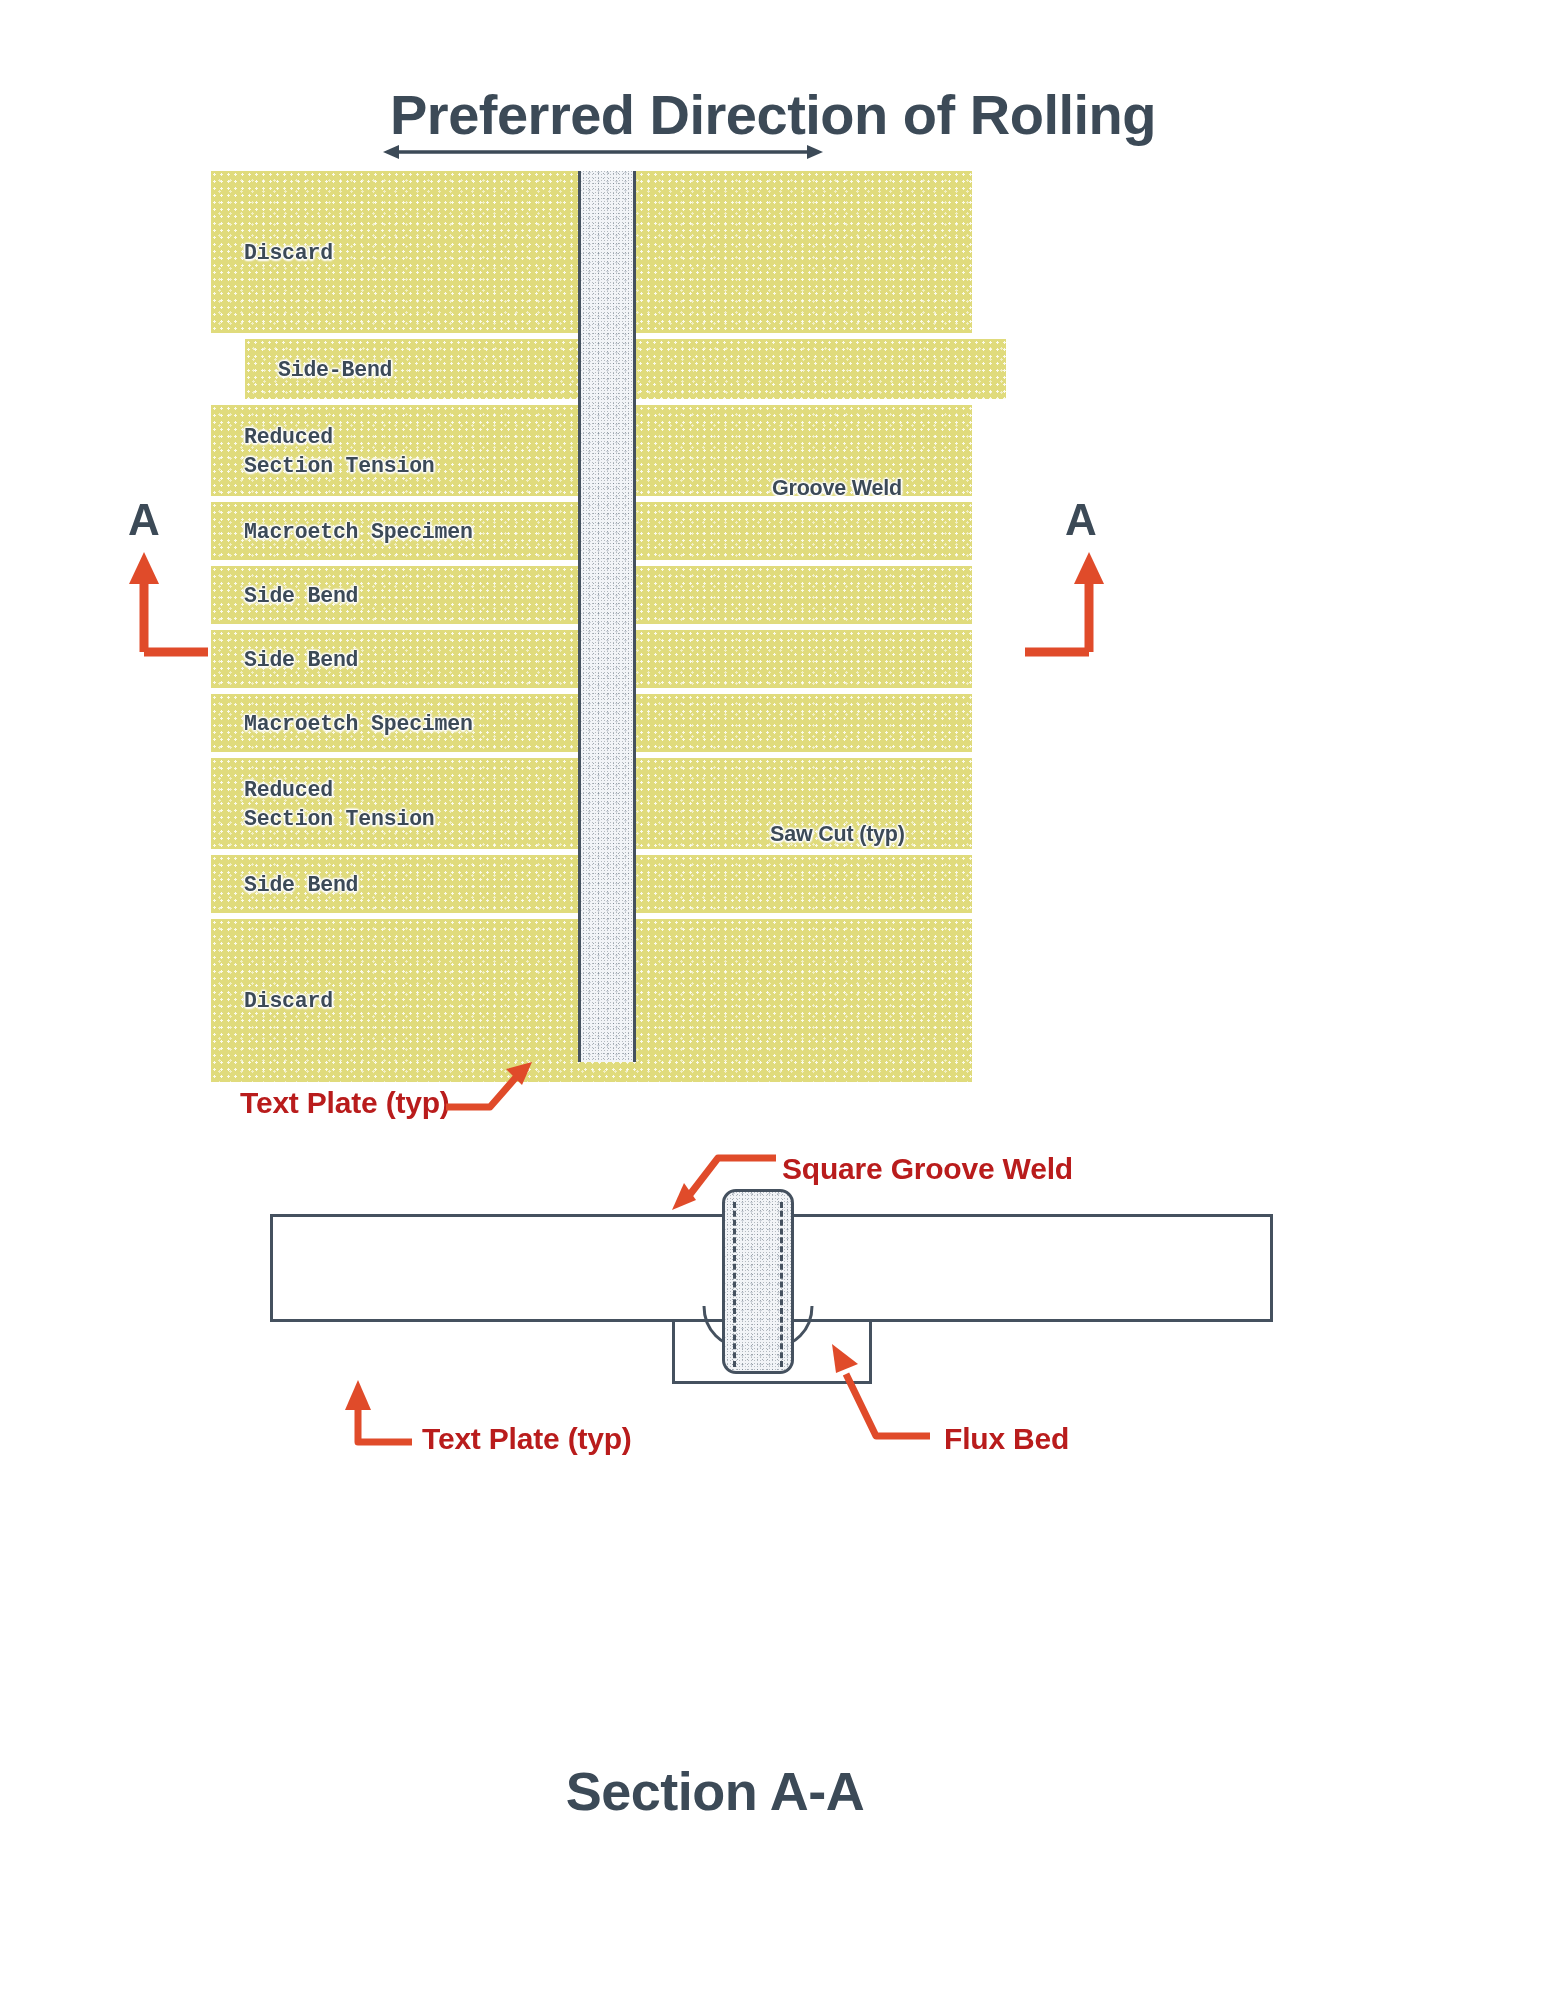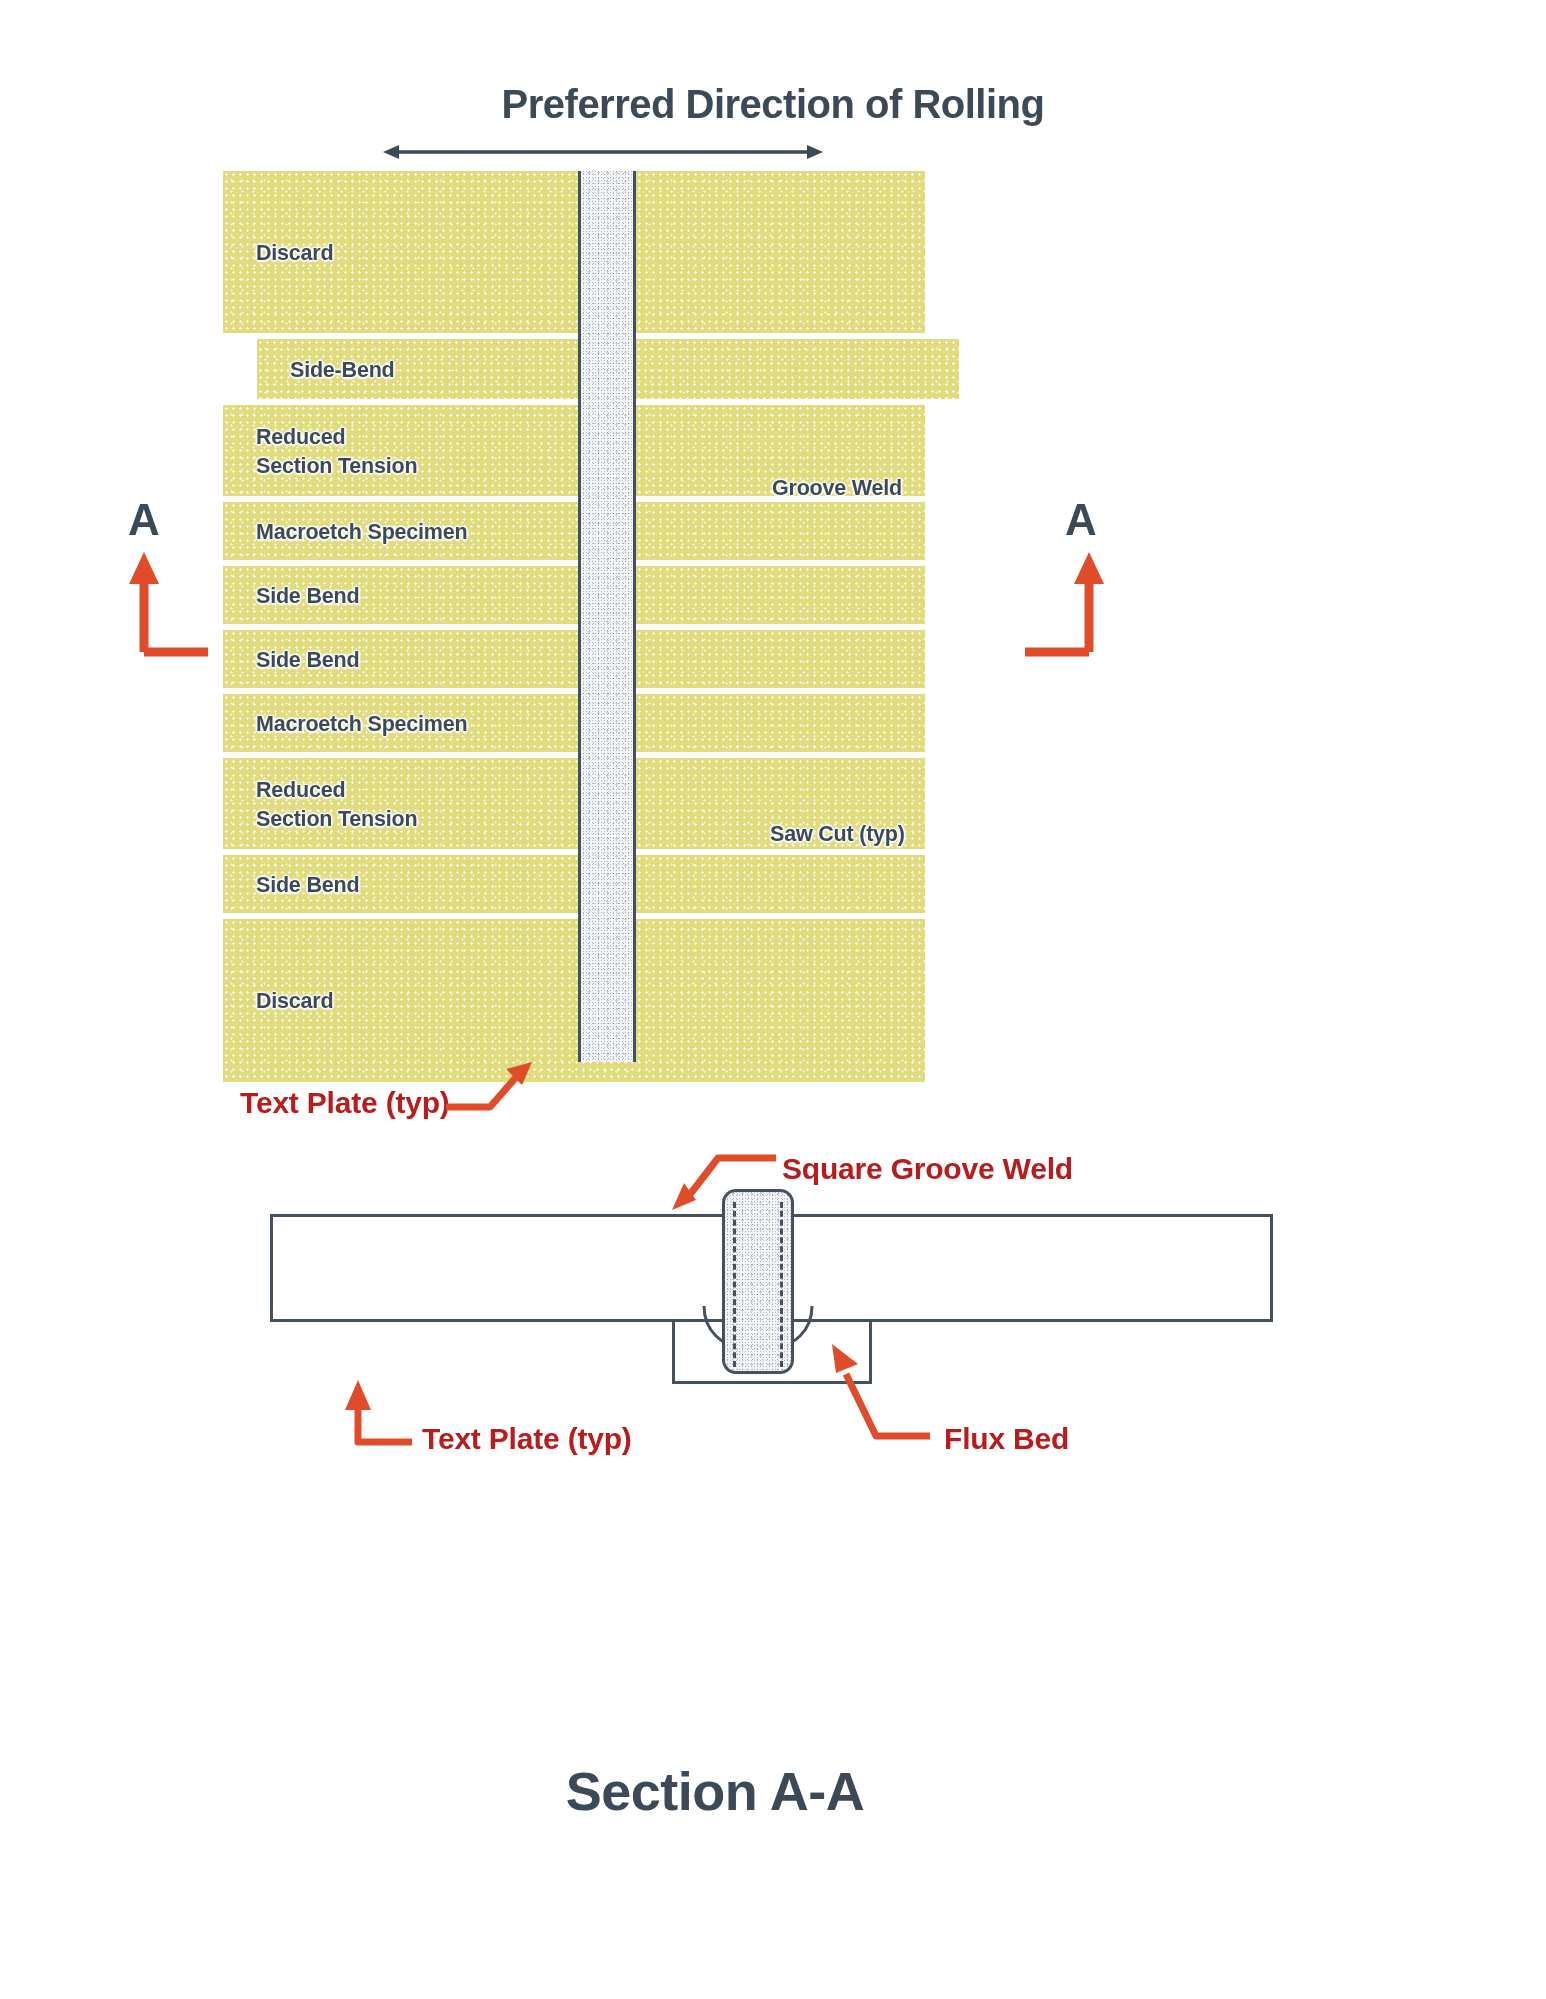--- a/index.html
+++ b/index.html
@@ -6,38 +6,39 @@
   body{width:1546px;height:1999px;position:relative;
        font-family:"Liberation Sans",sans-serif;overflow:hidden;}
 
   
   .abs{position:absolute;}
   .nosel{user-select:none;}
 
   
   #main-title{
     left:0;top:82px;width:1546px;text-align:center;
-    font-size:40px;font-weight:bold;color:#3c4a57;
+    font-size:56px;font-weight:bold;color:#3c4a57;
     letter-spacing:-0.5px;
   }
 
   
   #rolling-arrow{left:383px;top:141px;width:440px;height:22px;}
 
   
   #plate-plan{left:207px;top:171px;width:797px;height:891px;}
 
   .band{
-    position:absolute;left:16px;width:702px;
+    position:absolute;left:4px;width:761px;
     background-color:#e0db7c;
     background-image:
       radial-gradient(rgba(255,255,255,.85) 1px, transparent 1.2px),
       radial-gradient(rgba(255,255,255,.55) 1px, transparent 1.2px);
     background-size:7px 7px, 11px 11px;
     background-position:0 0, 3px 4px;
+    font-family:Liberation Mono, monospace;
   }
   .band-label{
     position:absolute;left:33px;
     font-size:21.5px;font-weight:bold;color:#3c4a57;
     line-height:1.33;letter-spacing:-0.2px;
     text-shadow:
       0 0 3px #fff, 0 0 3px #fff, 0 0 3px #fff,
       1.5px 0 2px #fff, -1.5px 0 2px #fff,
       0 1.5px 2px #fff, 0 -1.5px 2px #fff;
     white-space:pre-line;

